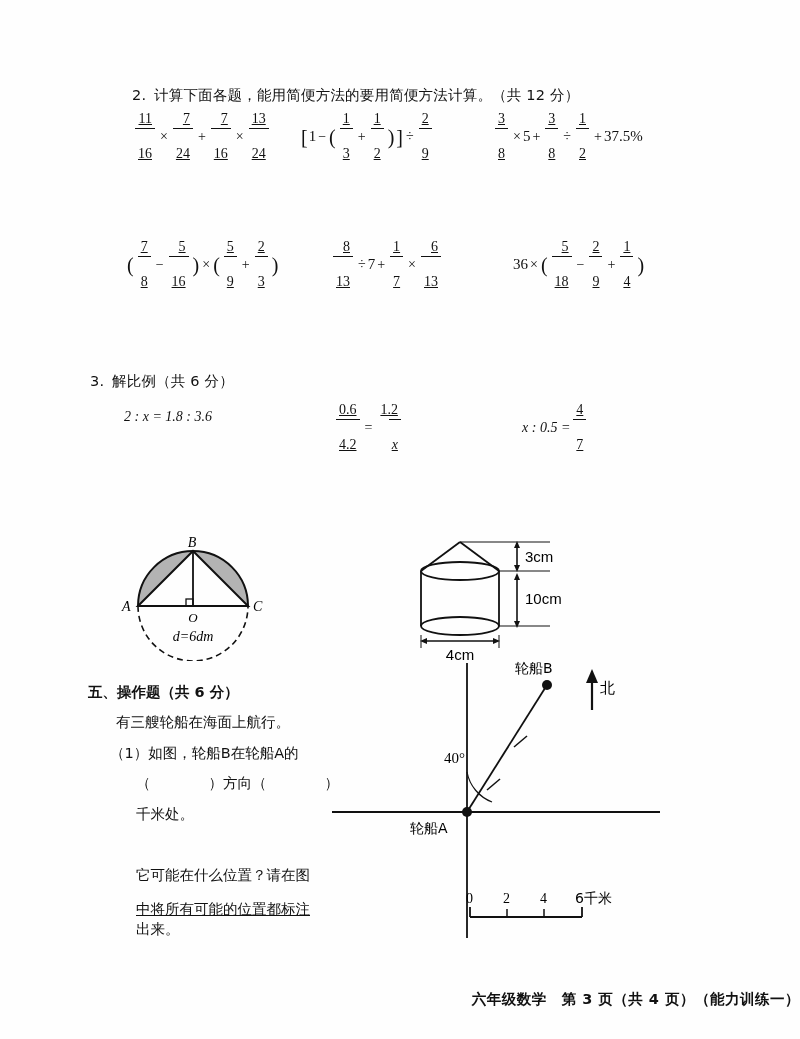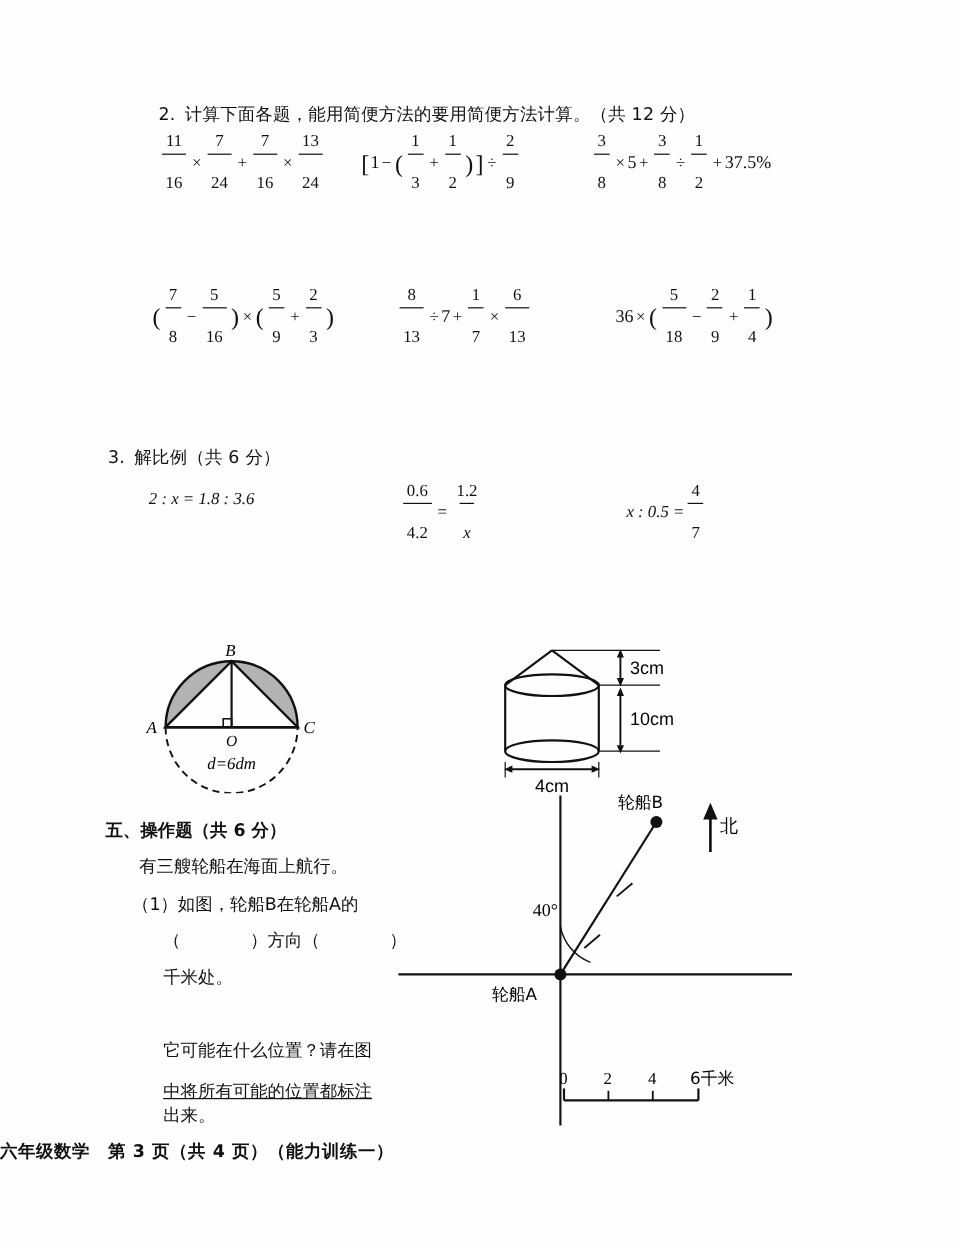--- a/index.html
+++ b/index.html
@@ -36,42 +36,43 @@
     line-height:1;
   }
   .expr .op { padding:0 2px; font-size:14px; }
   .paren { font-size:20px; padding:0 1px; }
   .brak { font-size:20px; padding:0 1px; }
 
   
   .frac {
     display:inline-flex;
     flex-direction:column;
-    align-items:center;
+    align-items:flex-end;
     vertical-align:middle;
     margin:0 3px;
     font-size:14px;
     line-height:1.05;
+    text-decoration:underline;
   }
   .frac .n { padding:0 3px 1px 3px; }
   .frac .d { padding:18px 3px 0 3px; border-top:1.3px solid #111; }
   .ital { font-style:italic; }
 
   
   svg { display:block; }
   .fig { position:absolute; }
 
   
   .sec-head { position:absolute; font-size:14.5px; font-weight:bold; white-space:nowrap; }
   .body-line { position:absolute; font-size:14.5px; white-space:nowrap; }
 
   
   .footer {
-    position:absolute; left:0; right:0; text-align:left;
-    font-size:14.5px; font-weight:bold; white-space:nowrap;
+    position:absolute; left:0; right:0; text-align:right;
+    font-size:14.5px; font-weight:bold; white-space:nowrap;margin-top:40px;
   }
   .footer span { letter-spacing:0.5px; }
 </style>
 </head>
 <body>
 
 <div class="page">
 
   <div class="q-head cn" style="left:93px; top:86px;margin-left:39px;">
     <span class="q-num">2.</span><span>计算下面各题，能用简便方法的要用简便方法计算。（共 12 分）</span>

